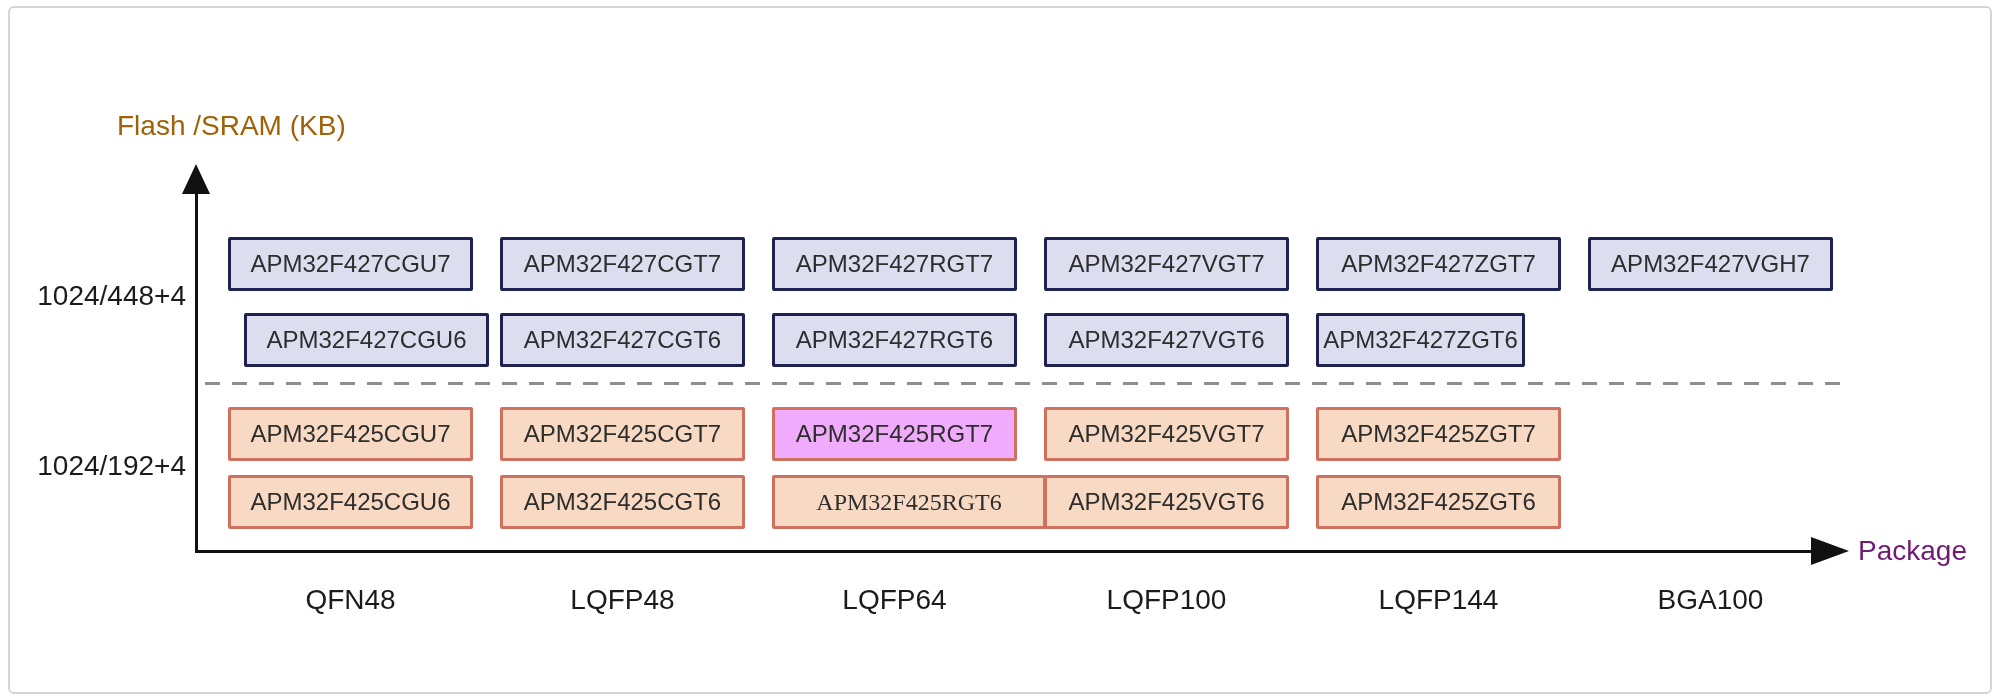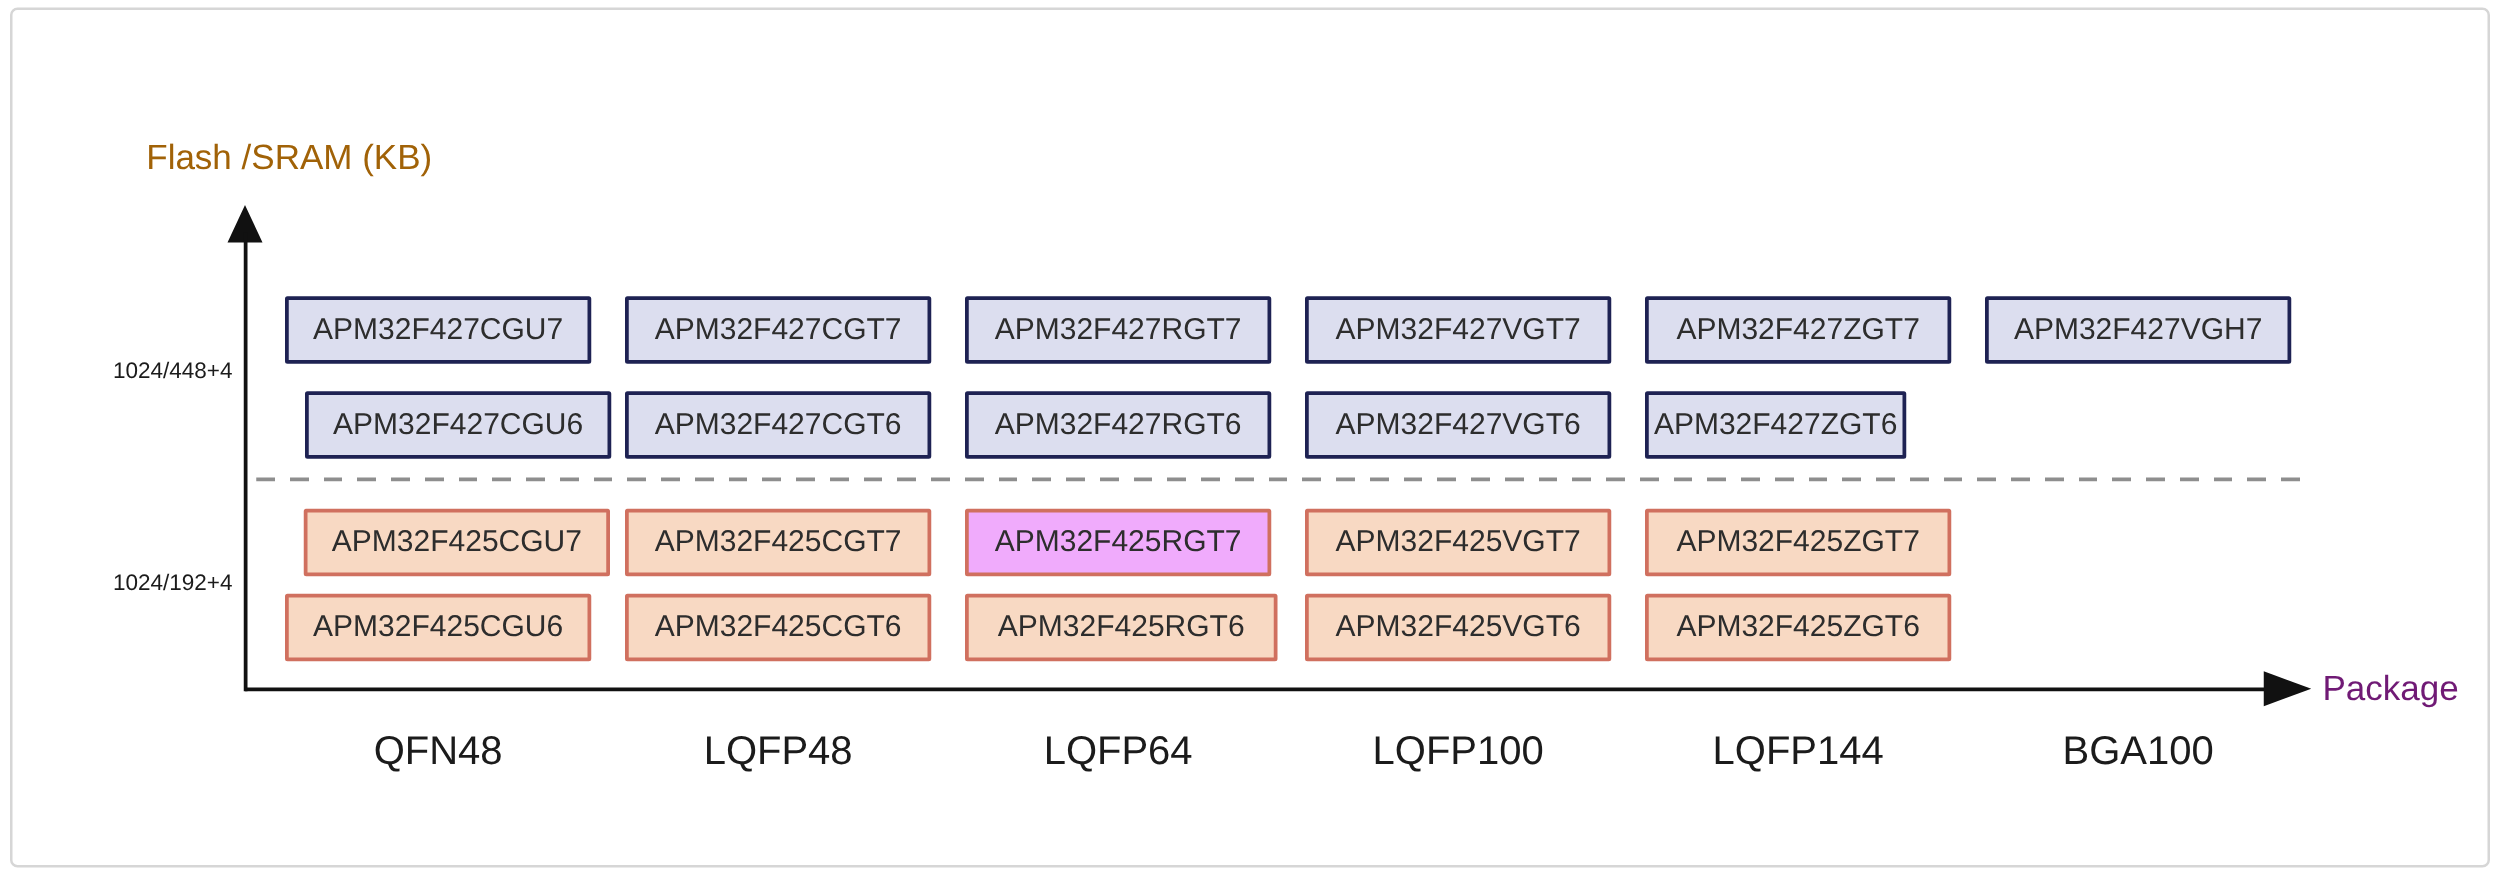--- a/index.html
+++ b/index.html
@@ -68,41 +68,41 @@
     font-size: 28px;
     line-height: 36px;
     color: #701a75;
     white-space: nowrap;
   }
   .y-tick {
     position: absolute;
     left: 18px;
     width: 168px;
     text-align: right;
-    font-size: 18px;
+    font-size: 28px;
     line-height: 36px;
     color: #1b1b1b;
     white-space: nowrap;
   }
   .y-tick-0 { top: 278px; }
   .y-tick-1 { top: 448px; }
   .dashed-separator {
     position: absolute;
     left: 205px; top: 382px;
     width: 1640px; height: 3px;
     background: repeating-linear-gradient(90deg,
       #8e8e8e 0px, #8e8e8e 15px,
       transparent 15px, transparent 27px);
   }
   .x-tick {
     position: absolute;
     top: 582px;
     width: 285px;
     text-align: center;
-    font-size: 32px;
+    font-size: 28px;
     line-height: 36px;
     color: #1b1b1b;
     white-space: nowrap;
   }
   .part-box {
     position: absolute;
     box-sizing: border-box;
     border: 3px solid #000;
     border-radius: 2px;
     display: flex;
@@ -140,28 +140,28 @@
       <div class="part-box" style="left: 500px; top: 237px; width: 245px; height: 54px; background: rgb(220, 222, 239); border-color: rgb(30, 34, 83);">APM32F427CGT7</div>
       <div class="part-box" style="left: 772px; top: 237px; width: 245px; height: 54px; background: rgb(220, 222, 239); border-color: rgb(30, 34, 83);">APM32F427RGT7</div>
       <div class="part-box" style="left: 1044px; top: 237px; width: 245px; height: 54px; background: rgb(220, 222, 239); border-color: rgb(30, 34, 83);">APM32F427VGT7</div>
       <div class="part-box" style="left: 1316px; top: 237px; width: 245px; height: 54px; background: rgb(220, 222, 239); border-color: rgb(30, 34, 83);">APM32F427ZGT7</div>
       <div class="part-box" style="left: 1588px; top: 237px; width: 245px; height: 54px; background: rgb(220, 222, 239); border-color: rgb(30, 34, 83);">APM32F427VGH7</div>
       <div class="part-box" style="left: 228px; top: 313px; width: 245px; height: 54px; background: rgb(220, 222, 239); border-color: rgb(30, 34, 83); margin-left: 16px;">APM32F427CGU6</div>
       <div class="part-box" style="left: 500px; top: 313px; width: 245px; height: 54px; background: rgb(220, 222, 239); border-color: rgb(30, 34, 83);">APM32F427CGT6</div>
       <div class="part-box" style="left: 772px; top: 313px; width: 245px; height: 54px; background: rgb(220, 222, 239); border-color: rgb(30, 34, 83);">APM32F427RGT6</div>
       <div class="part-box" style="left: 1044px; top: 313px; width: 245px; height: 54px; background: rgb(220, 222, 239); border-color: rgb(30, 34, 83);">APM32F427VGT6</div>
       <div class="part-box" style="left: 1316px; top: 313px; width: 209px; height: 54px; background: rgb(220, 222, 239); border-color: rgb(30, 34, 83);">APM32F427ZGT6</div>
-      <div class="part-box" style="left: 228px; top: 407px; width: 245px; height: 54px; background: rgb(248, 217, 195); border-color: rgb(208, 112, 95); margin-left: 15px;">APM32F425CGU7</div>
+      <div class="part-box" style="left: 228px; top: 407px; width: 245px; height: 54px; background: rgb(248, 217, 195); border-color: rgb(208, 112, 95);">APM32F425CGU7</div>
       <div class="part-box" style="left: 500px; top: 407px; width: 245px; height: 54px; background: rgb(248, 217, 195); border-color: rgb(208, 112, 95);">APM32F425CGT7</div>
       <div class="part-box" style="left: 772px; top: 407px; width: 245px; height: 54px; background: #f0abfc; border-color: rgb(208, 112, 95);">APM32F425RGT7</div>
       <div class="part-box" style="left: 1044px; top: 407px; width: 245px; height: 54px; background: rgb(248, 217, 195); border-color: rgb(208, 112, 95);">APM32F425VGT7</div>
       <div class="part-box" style="left: 1316px; top: 407px; width: 245px; height: 54px; background: rgb(248, 217, 195); border-color: rgb(208, 112, 95);">APM32F425ZGT7</div>
       <div class="part-box" style="left: 228px; top: 475px; width: 245px; height: 54px; background: rgb(248, 217, 195); border-color: rgb(208, 112, 95);">APM32F425CGU6</div>
       <div class="part-box" style="left: 500px; top: 475px; width: 245px; height: 54px; background: rgb(248, 217, 195); border-color: rgb(208, 112, 95);">APM32F425CGT6</div>
-      <div class="part-box" style="left: 772px; top: 475px; width: 250px; height: 54px; background: rgb(248, 217, 195); border-color: rgb(208, 112, 95);">APM32F425RGT6</div>
+      <div class="part-box" style="left: 772px; top: 475px; width: 274px; height: 54px; background: rgb(248, 217, 195); border-color: rgb(208, 112, 95); font-family: Liberation Serif, serif;">APM32F425RGT6</div>
       <div class="part-box" style="left: 1044px; top: 475px; width: 245px; height: 54px; background: rgb(248, 217, 195); border-color: rgb(208, 112, 95);">APM32F425VGT6</div>
       <div class="part-box" style="left: 1316px; top: 475px; width: 245px; height: 54px; background: rgb(248, 217, 195); border-color: rgb(208, 112, 95);">APM32F425ZGT6</div>
     </div>
 
   <span class="x-tick" style="left:208px">QFN48</span>
   <span class="x-tick" style="left:480px">LQFP48</span>
   <span class="x-tick" style="left:752px">LQFP64</span>
   <span class="x-tick" style="left:1024px">LQFP100</span>
   <span class="x-tick" style="left:1296px">LQFP144</span>
   <span class="x-tick" style="left:1568px">BGA100</span>

